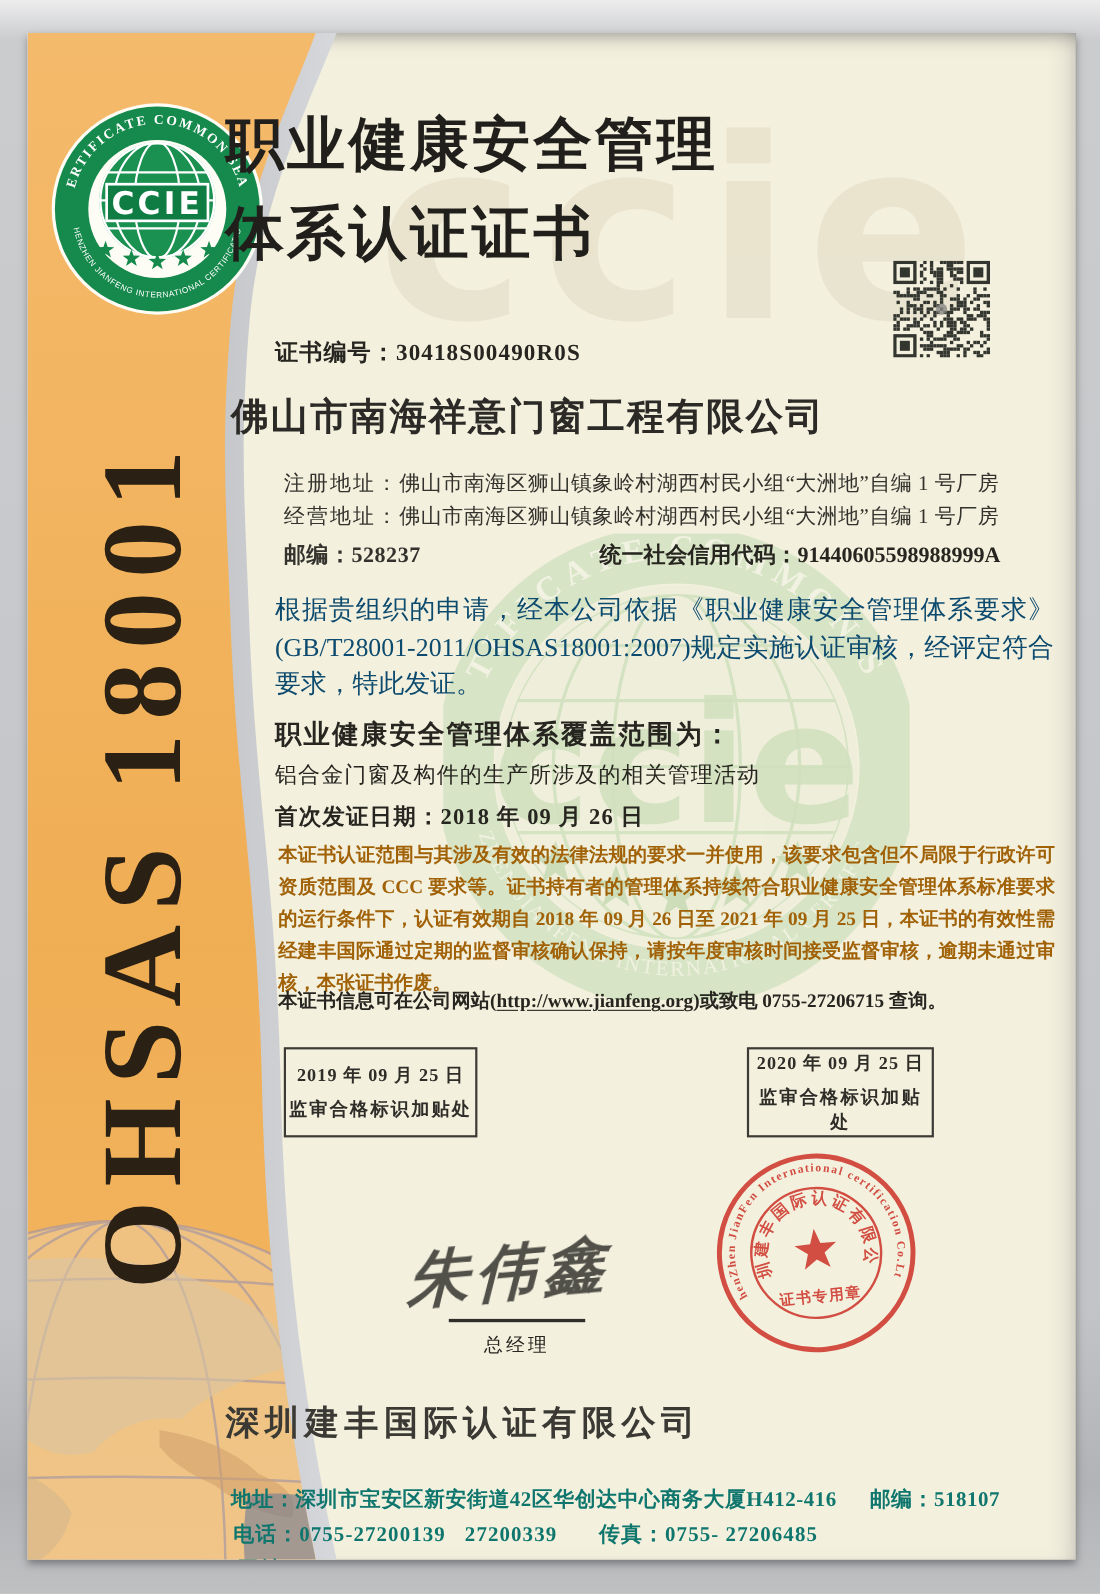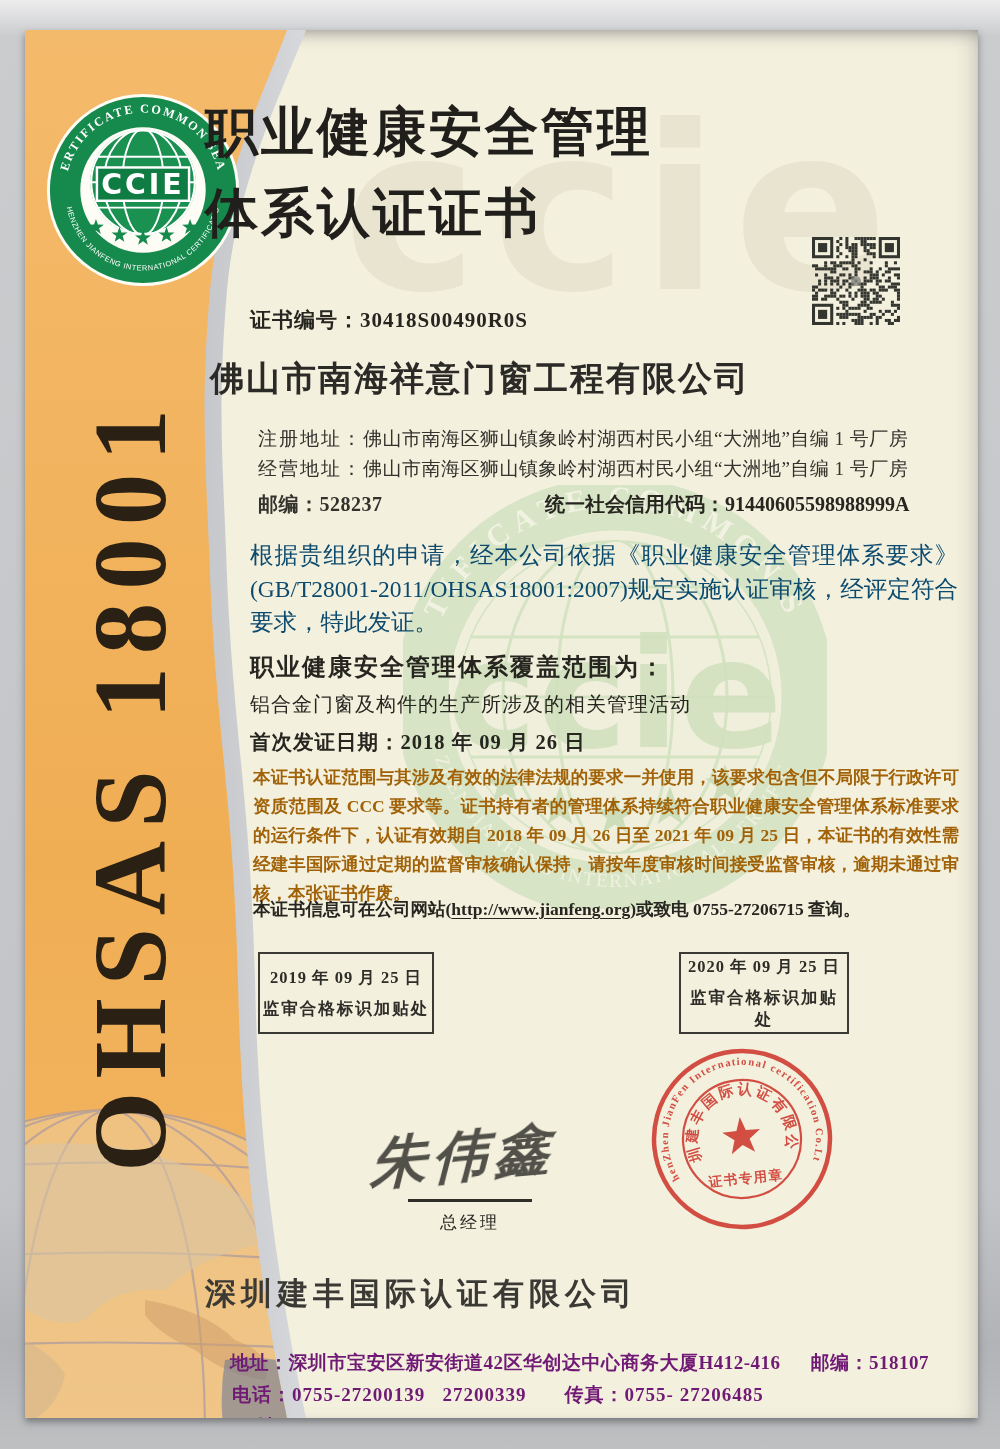--- a/index.html
+++ b/index.html
@@ -59,21 +59,21 @@
   .sig-name{
     left:345px;top:1088px;width:220px;z-index:5;
     font-size:56px;font-weight:bold;font-style:italic;color:#3b3a35;
     transform:rotate(-5deg) skewX(-6deg);letter-spacing:6px;opacity:.88;
     filter:blur(.3px);white-space:nowrap;
   }
   .sig-line{left:383px;top:1169px;width:124px;height:3px;background:#2f2e29;z-index:5;}
   .sig-title{left:383px;top:1181px;width:124px;font-size:17px;letter-spacing:3px;text-align:center;z-index:5;}
   #stamp{left:622px;top:1014px;z-index:5;opacity:.92;}
   .issuer-name{left:180px;top:1243px;width:790px;font-size:31px;font-weight:bold;letter-spacing:5px;color:#3a3934;font-family:"Liberation Sans",sans-serif;}
-  .f-line{left:184px;width:790px;font-size:19px;font-weight:bold;color:#701a75;white-space:pre;}
+  .f-line{left:164px;width:790px;font-size:19px;font-weight:bold;color:#0f766e;white-space:pre;}
   .f1{top:1298px;letter-spacing:.5px;}
   .f2{top:1330px;letter-spacing:1px;}
   .f3{top:1362px;letter-spacing:2px;}
   .gap1{display:inline-block;width:30px;}
   .gap2{display:inline-block;width:38px;}
 </style>
 </head>
 <body>
 
 <div class="page">

